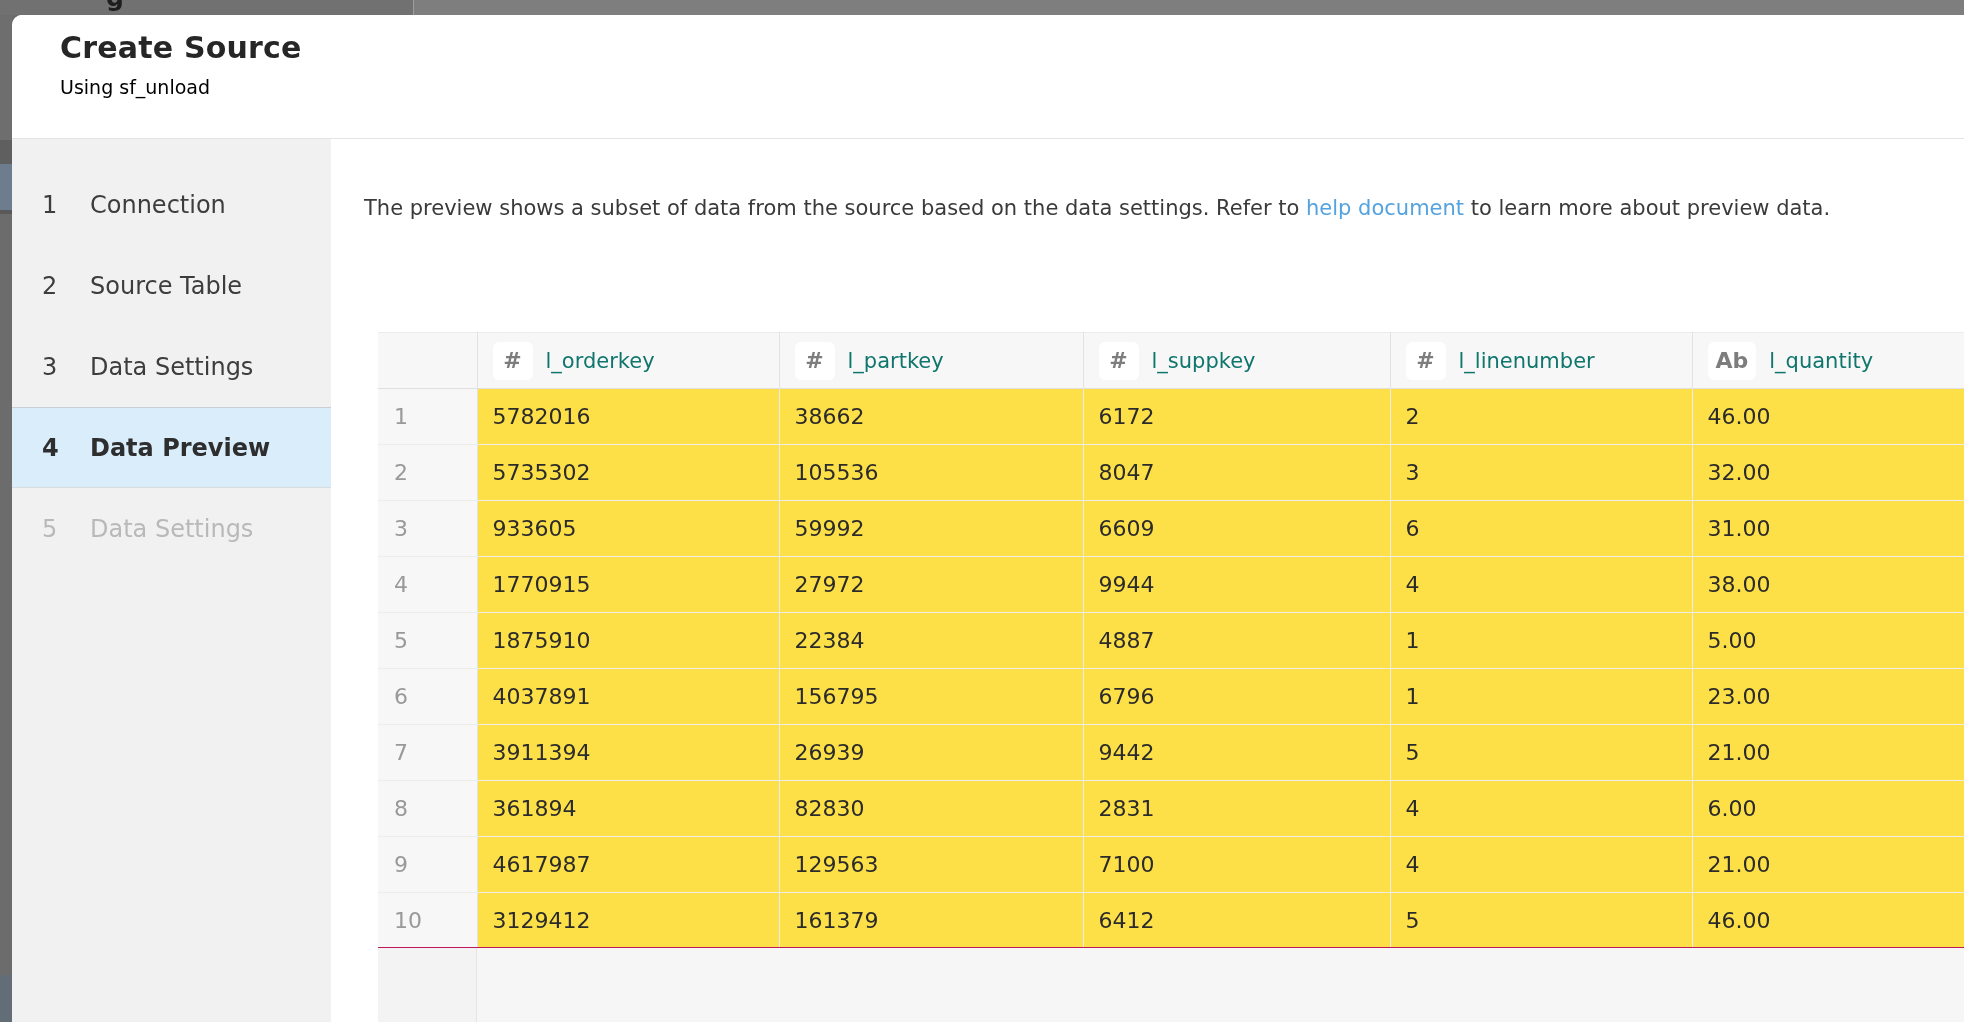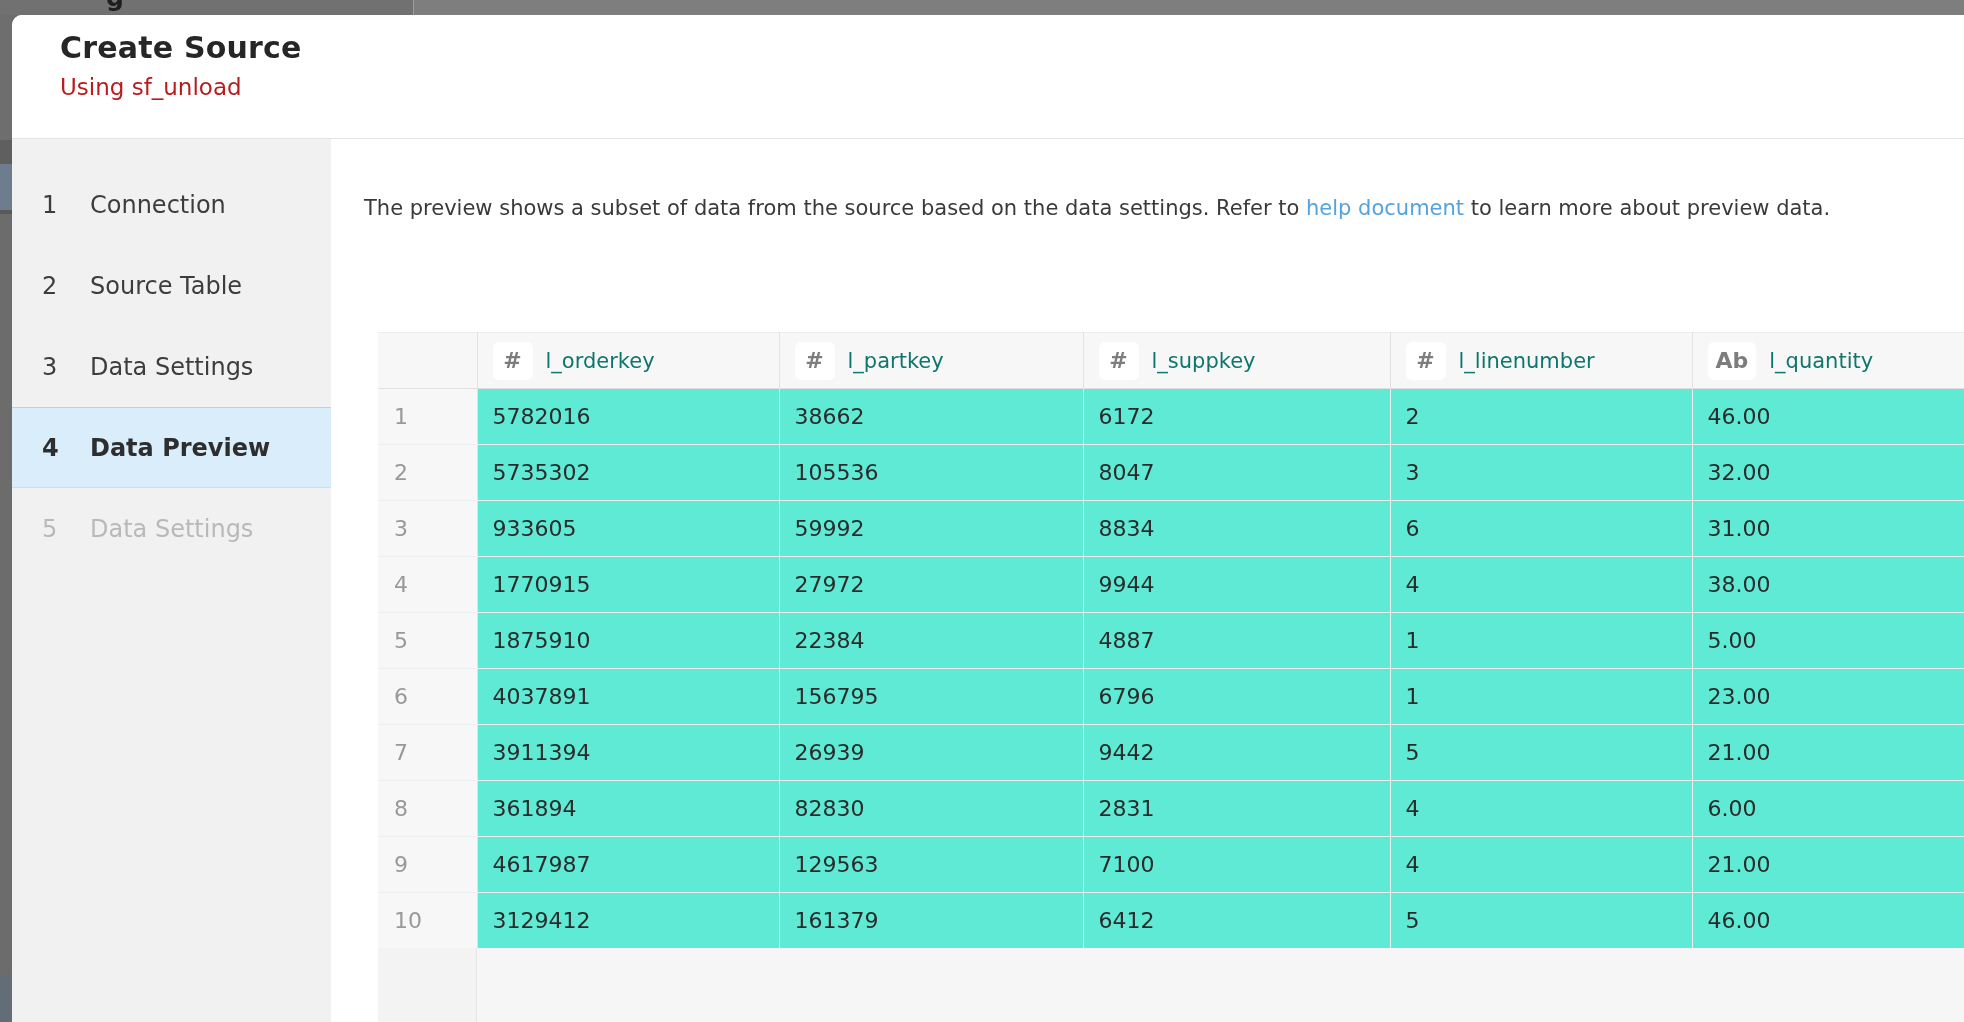--- a/index.html
+++ b/index.html
@@ -20,21 +20,21 @@
   .left-strip .s4{position:absolute;left:0;top:195px;width:12px;height:4px;background:#595959;}
   .left-strip .s5{position:absolute;left:0;top:199px;width:12px;bottom:47px;background:#6c6c6c;}
   .left-strip .s6{position:absolute;left:0;bottom:0;width:12px;height:47px;background:#636d78;}
 
   
   .modal{position:absolute;left:12px;top:15px;right:0;bottom:0;background:#ffffff;
          border-radius:10px 0 0 0;overflow:hidden;z-index:2;}
   .modal-header{position:absolute;left:0;top:0;right:0;height:124px;background:#fff;
                 border-bottom:1px solid #e4e4e4;box-sizing:border-box;padding:14px 0 0 48px;}
   .modal-title{font-size:30px;line-height:38px;font-weight:700;color:#262626;letter-spacing:.2px;}
-  .modal-subtitle{font-size:23px;line-height:30px;color:#b91c1c;margin-top:5px;}
+  .modal-subtitle{font-size:19px;line-height:30px;color:#000000;margin-top:5px;}
 
   
   .sidebar{position:absolute;left:0;top:124px;width:319px;bottom:0;background:#f1f1f2;}
   .steps{padding-top:25px;}
   .step{height:81px;display:flex;align-items:center;box-sizing:border-box;
         padding-left:30px;font-size:24px;color:#3d3d3d;cursor:pointer;}
   .step .step-num{width:28px;margin-right:20px;text-align:left;}
   .step.active{background:#d9edfb;border-top:1px solid #c8ced3;border-bottom:1px solid #d6dce0;
                font-weight:600;color:#2e2e2e;}
   .step.disabled{color:#b9b9b9;cursor:default;}
@@ -54,24 +54,24 @@
   .pt col.c5{width:300px;}
   .pt thead th{background:#f7f7f7;border-top:1px solid #ececec;border-bottom:1px solid #e0e0e0;
                border-right:1px solid #e2e2e2;vertical-align:middle;}
   .pt thead th:last-child{border-right:none;}
   .pt thead .hcell{display:flex;align-items:center;padding-left:15px;}
   .type-badge{display:inline-block;background:#ffffff;border-radius:6px;height:38px;line-height:38px;
               min-width:24px;padding:0 8px;text-align:center;font-weight:700;font-size:22px;color:#7d7d7d;}
   .col-label{margin-left:13px;font-size:21px;color:#0f766e;}
   .pt tbody th.idx{background:#f7f7f7;color:#999;font-size:22px;padding-left:16px;
                    border-right:1px solid #e2e2e2;border-bottom:1px solid #ededed;}
-  .pt tbody td{background:#5eead4;color:#2b2b2b;font-size:22px;padding-left:15px;
+  .pt tbody td{background:#fde047;color:#2b2b2b;font-size:22px;padding-left:15px;
                border-right:1px solid #ededed;border-bottom:1px solid #ededed;}
   .pt tbody td:last-child{border-right:none;}
-  .pt tbody tr:last-child th.idx,.pt tbody tr:last-child td{border-bottom:1px solid #be185d;}
+  .pt tbody tr:last-child th.idx,.pt tbody tr:last-child td{border-bottom:3px solid #be185d;}
 
   .empty-band{position:absolute;left:47px;top:809px;width:1614px;height:74px;background:#f6f6f7;}
   .empty-band .idx-strip{position:absolute;left:0;top:0;width:99px;height:74px;background:#f3f3f4;
                          border-right:1px solid #e5e5e5;box-sizing:border-box;}
 </style>
 </head>
 <body>
 
 <div class="top-strip">
   <div class="seg-left">
@@ -183,21 +183,21 @@
             <td>5735302</td>
             <td>105536</td>
             <td>8047</td>
             <td>3</td>
             <td>32.00</td>
           </tr>
           <tr>
             <th class="idx">3</th>
             <td>933605</td>
             <td>59992</td>
-            <td>8834</td>
+            <td>6609</td>
             <td>6</td>
             <td>31.00</td>
           </tr>
           <tr>
             <th class="idx">4</th>
             <td>1770915</td>
             <td>27972</td>
             <td>9944</td>
             <td>4</td>
             <td>38.00</td>

